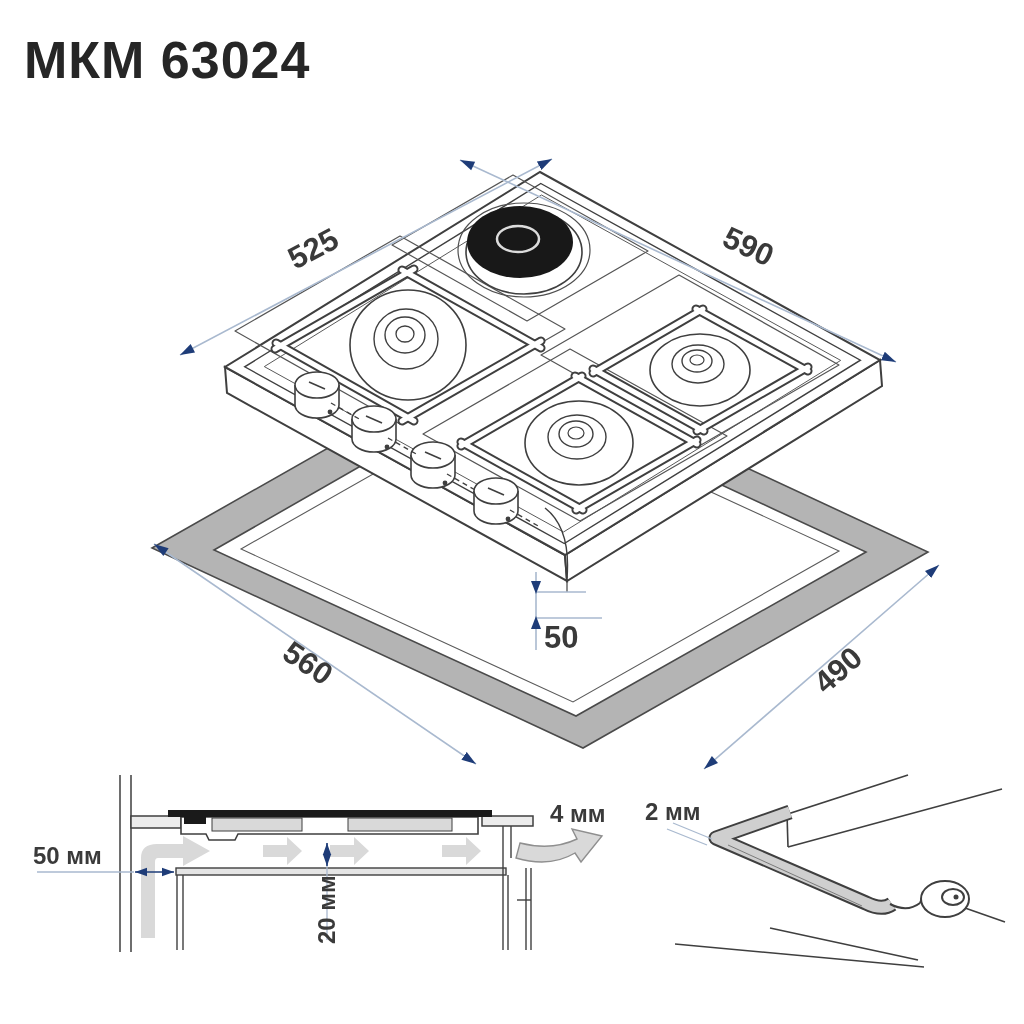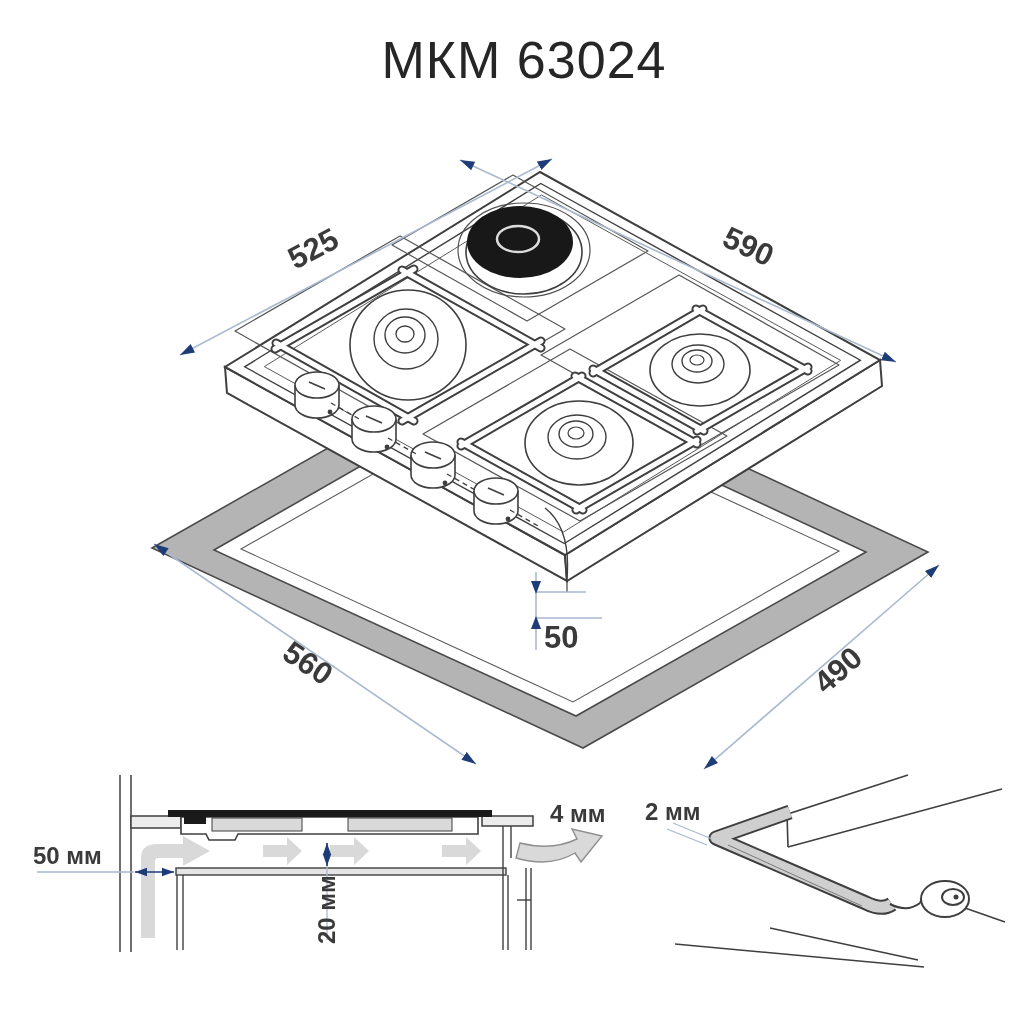--- a/index.html
+++ b/index.html
@@ -1,22 +1,22 @@
 <!DOCTYPE html>
 <html><head>
 <meta charset="utf-8">
 <style>
   html,body{margin:0;padding:0;background:#ffffff;}
   #canvas{
     position:relative;width:1024px;height:1024px;background:#ffffff;overflow:hidden;
     font-family:"Liberation Sans","DejaVu Sans",sans-serif;
   }
   .title{
-    position:absolute;left:24px;right:0;top:30px;text-align:center;
-    font-size:52px;font-weight:400;color:#262626;letter-spacing:1px;
+    position:absolute;left:24px;right:0;top:30px;text-align:left;
+    font-size:52px;font-weight:700;color:#262626;letter-spacing:1px;
   }
   svg{position:absolute;left:0;top:0;width:1024px;height:1024px;}
   .dimtxt{font-size:31px;font-weight:600;fill:#3a3a3a;}
   .mmtxt{font-size:24px;font-weight:600;fill:#3a3a3a;}
   .thin{stroke:#5a5a5a;stroke-width:1.1;fill:none;}
   .dline{stroke:#a9b9cf;stroke-width:1.6;fill:none;}
   .leader{stroke:#a9b9cf;stroke-width:1.3;fill:none;}
 </style>
 </head>
 <body>

